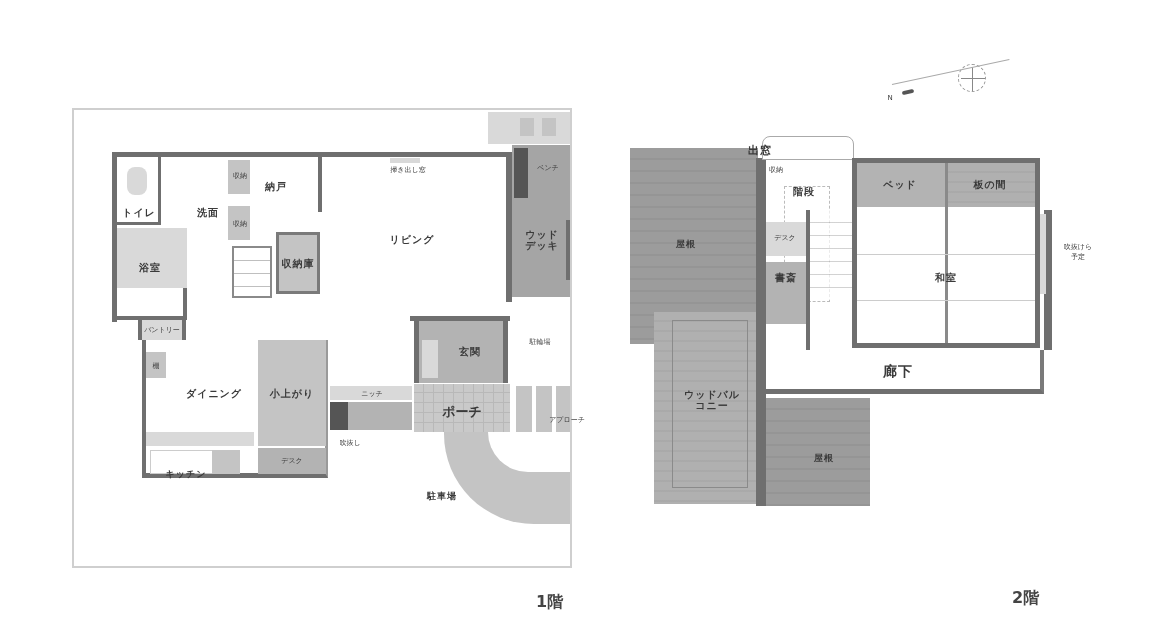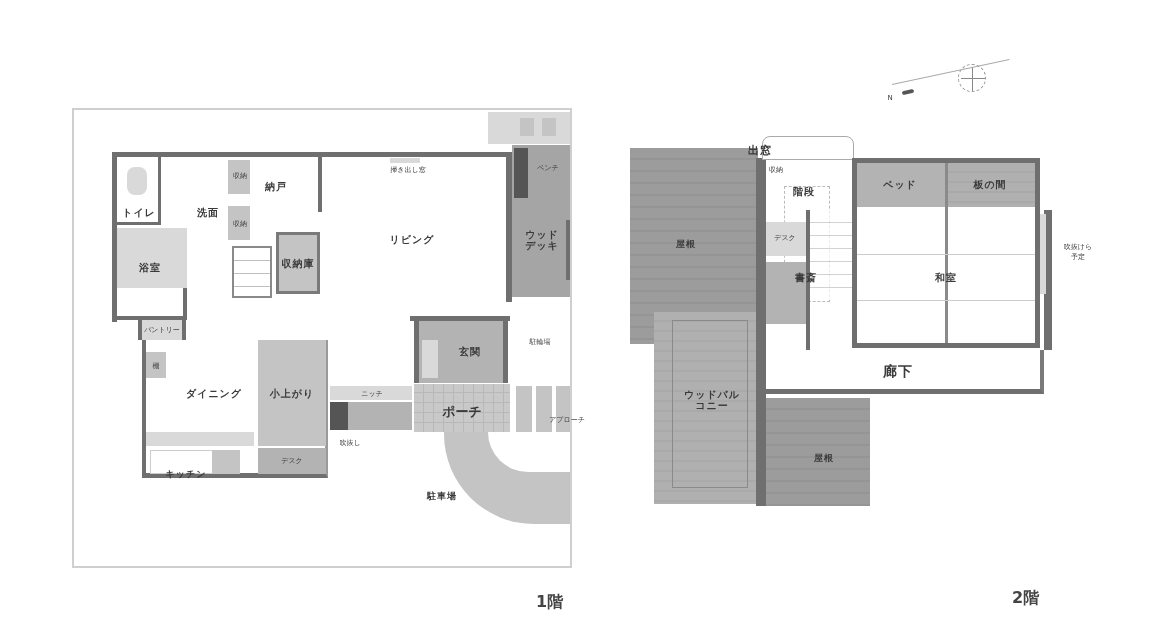--- a/index.html
+++ b/index.html
@@ -143,21 +143,21 @@
 
 <div class="abs dash" style="left:784px;top:186px;width:46px;height:116px;"></div>
 <span class="lbl" style="left:804px;top:192px;">階段</span>
 <div class="abs stair" style="left:808px;top:210px;width:44px;height:90px;opacity:0.7;"></div>
 <div class="abs wall" style="left:806px;top:210px;width:4px;height:140px;"></div>
 
 <div class="abs g1" style="left:766px;top:222px;width:40px;height:34px;"></div>
 <span class="lbl sm" style="left:785px;top:238px;">デスク</span>
 
 <div class="abs g3" style="left:766px;top:262px;width:40px;height:62px;"></div>
-<span class="lbl" style="left:806px;top:278px;">書斎</span>
+<span class="lbl" style="left:786px;top:278px;">書斎</span>
 
 <div class="abs" style="left:766px;top:350px;width:278px;height:44px;border-bottom:5px solid #6f6f6f;border-right:4px solid #7a7a7a;"></div>
 <span class="lbl" style="left:898px;top:372px;font-size:14px;">廊下</span>
 
 <div class="abs" style="left:852px;top:158px;width:188px;height:190px;border:5px solid #6f6f6f;"></div>
 <div class="abs g3" style="left:857px;top:163px;width:88px;height:44px;"></div>
 <span class="lbl" style="left:900px;top:185px;">ベッド</span>
 <div class="abs plank-l" style="left:947px;top:163px;width:88px;height:44px;"></div>
 <span class="lbl" style="left:990px;top:185px;">板の間</span>
 <div class="abs" style="left:945px;top:163px;width:3px;height:180px;background:#8a8a8a;"></div>

